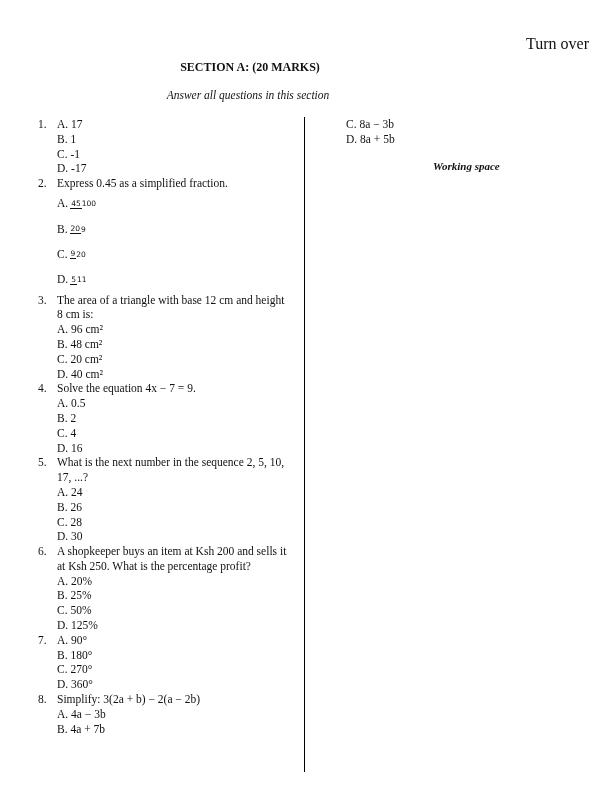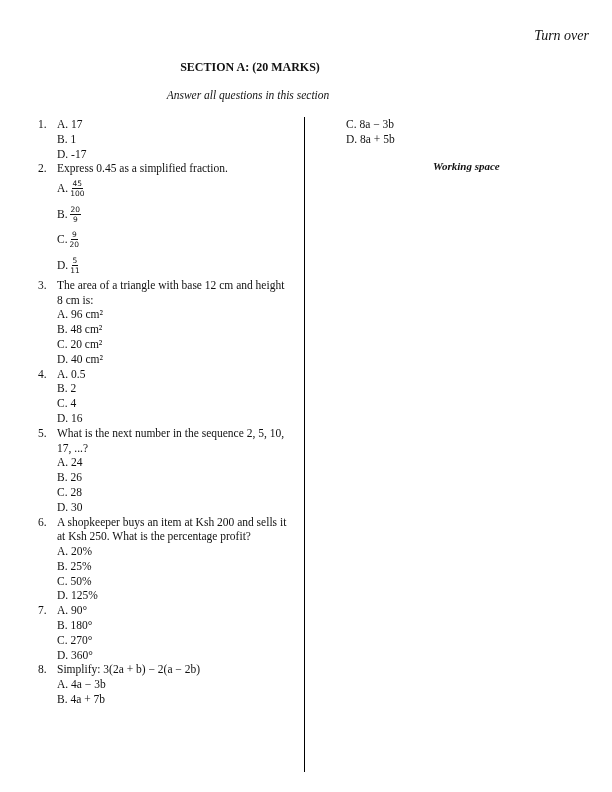--- a/index.html
+++ b/index.html
@@ -1,48 +1,49 @@
 <!DOCTYPE html>
 <html><head>
 <meta charset="utf-8">
 <style>
   html, body { margin: 0; padding: 0; background: #ffffff; }
   body {
     width: 612px; height: 792px; position: relative; overflow: hidden;
     font-family: "Liberation Serif", serif; color: #111; font-size: 11.5px;
   }
-  .turn-over { position: absolute; right: 23px; top: 28px; font-size: 14px; font-style: italic; }
+  .turn-over { position: absolute; right: 23px; top: 35px; font-size: 16px; }
   .section-title { position: absolute; left: 0; width: 500px; top: 60px; text-align: center; font-weight: bold; font-size: 12px; }
   .instructions { position: absolute; left: 0; width: 496px; top: 89px; text-align: center; font-style: italic; font-size: 11.5px; }
   .divider { position: absolute; left: 304px; top: 117px; width: 1px; height: 655px; background: #000; }
   .col-left { position: absolute; left: 38px; top: 117px; width: 250px; }
   .col-right { position: absolute; left: 327px; top: 117px; width: 260px; }
   .q { position: relative; padding-left: 19px; line-height: 14.8px; }
   .qnum { position: absolute; left: 0; top: 0; }
   .opt { line-height: 14.8px; }
   .frac-opt { display: flex; align-items: center; height: 25.4px; }
-  .frac { display: inline-flex; flex-direction: column; align-items: center; margin-left: 2px; font-family: "DejaVu Sans", sans-serif; font-size: 7.5px; line-height: 9px; }
+  .frac { display: inline-flex; flex-direction: row; align-items: center; margin-left: 2px; font-family: "DejaVu Sans", sans-serif; font-size: 7.5px; line-height: 9px; }
   .frac .num { border-bottom: 1px solid #111; padding: 0 1px; }
   .working { position: absolute; left: 433px; top: 160px; font-weight: bold; font-style: italic; font-size: 11px; }
 </style>
 </head>
 <body>
 
 <div class="turn-over">Turn over</div>
 <div class="section-title">SECTION A: (20 MARKS)</div>
 <div class="instructions">Answer all questions in this section</div>
 
 <div class="divider"></div>
 
 <div class="col-left">
 
   <div class="q">
     <span class="qnum">1.</span>
     <div class="opt">A. 17</div>
     <div class="opt">B. 1</div>
+    <div class="opt">C. -1</div>
     <div class="opt">D. -17</div>
   </div>
 
   <div class="q">
     <span class="qnum">2.</span>
     <div>Express 0.45 as a simplified fraction.</div>
     <div class="frac-opt">
       <span>A.</span>
       <span class="frac">
         <span class="num">45</span>
@@ -76,20 +77,21 @@
     <span class="qnum">3.</span>
     <div>The area of a triangle with base 12 cm and height 8 cm is:</div>
     <div class="opt">A. 96 cm²</div>
     <div class="opt">B. 48 cm²</div>
     <div class="opt">C. 20 cm²</div>
     <div class="opt">D. 40 cm²</div>
   </div>
 
   <div class="q">
     <span class="qnum">4.</span>
+    <div>Solve the equation 4x − 7 = 9.</div>
     <div class="opt">A. 0.5</div>
     <div class="opt">B. 2</div>
     <div class="opt">C. 4</div>
     <div class="opt">D. 16</div>
   </div>
 
   <div class="q">
     <span class="qnum">5.</span>
     <div>What is the next number in the sequence 2, 5, 10, 17, ...?</div>
     <div class="opt">A. 24</div>

